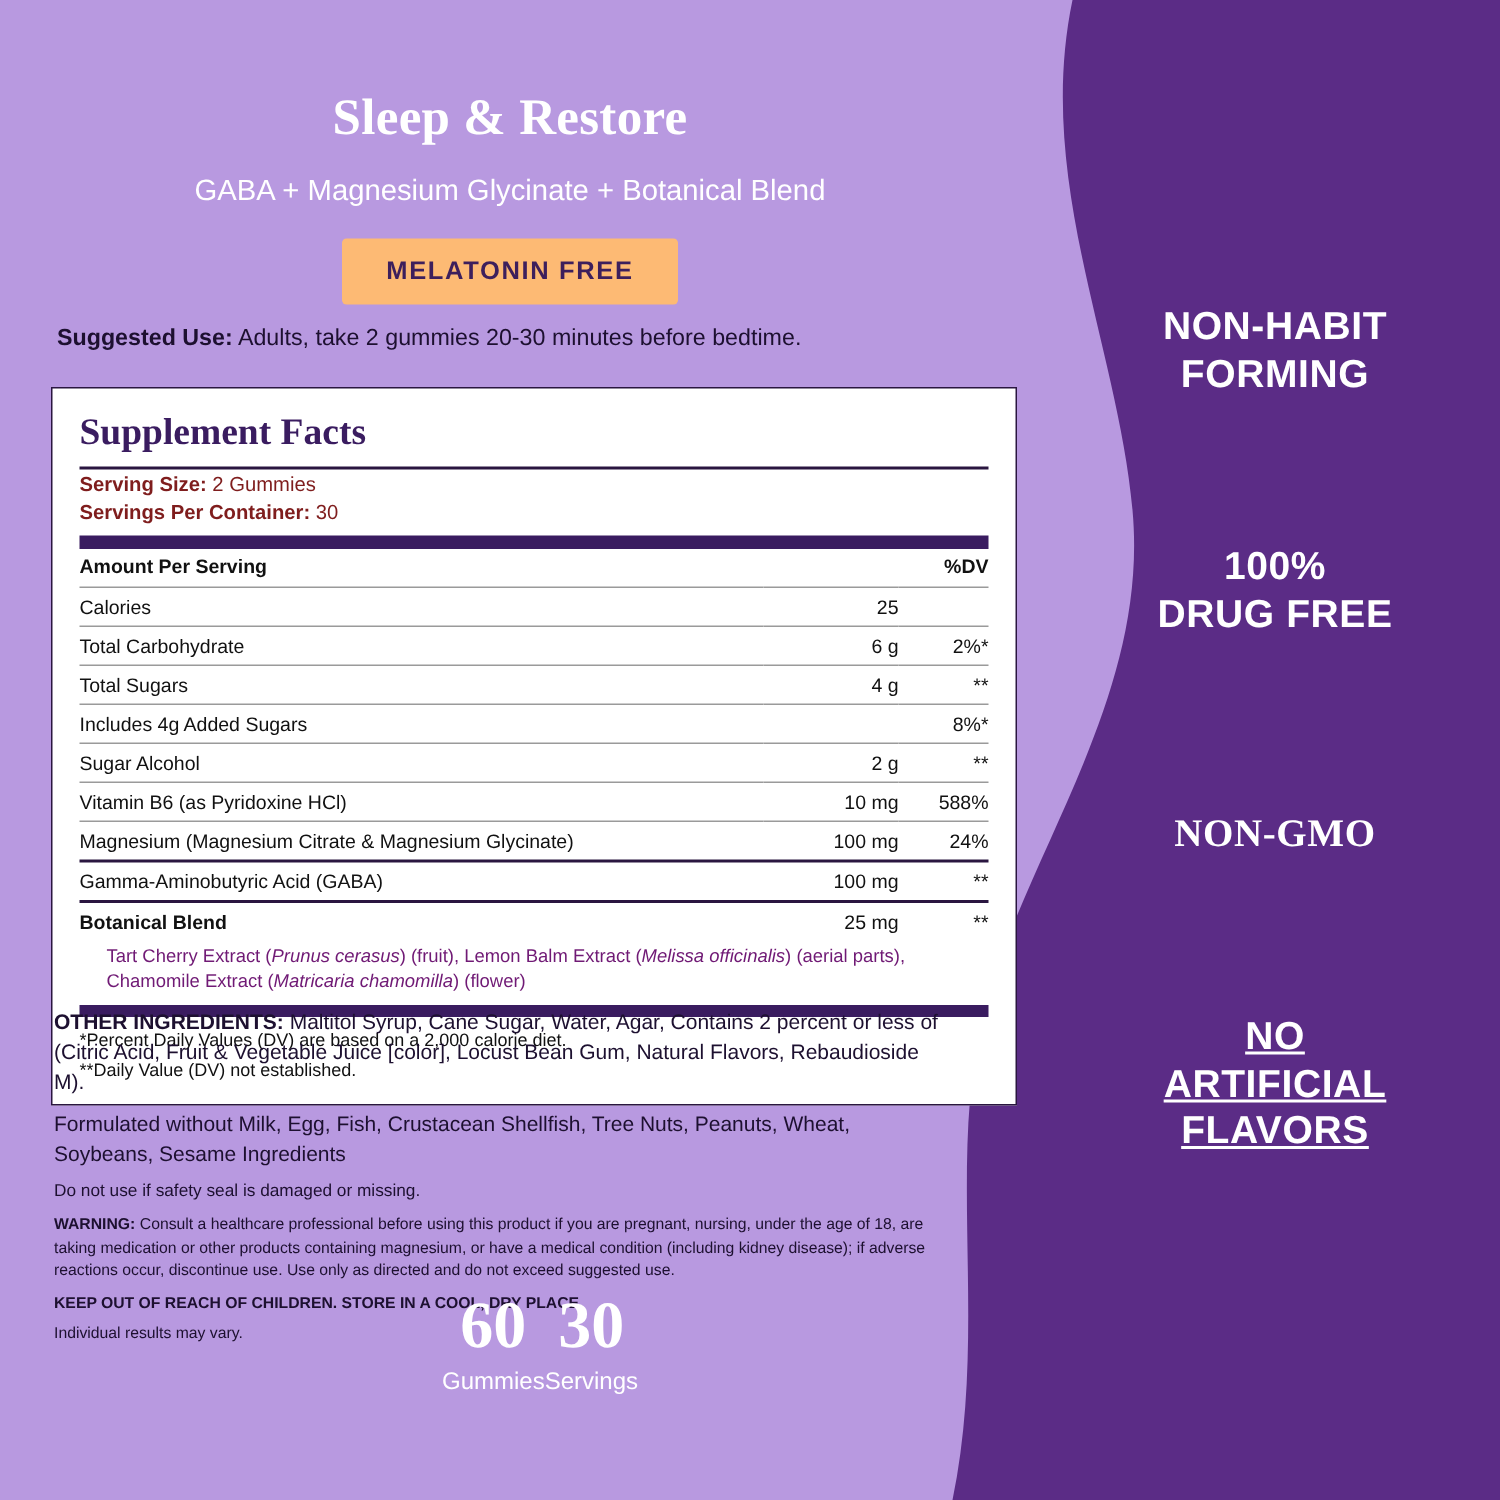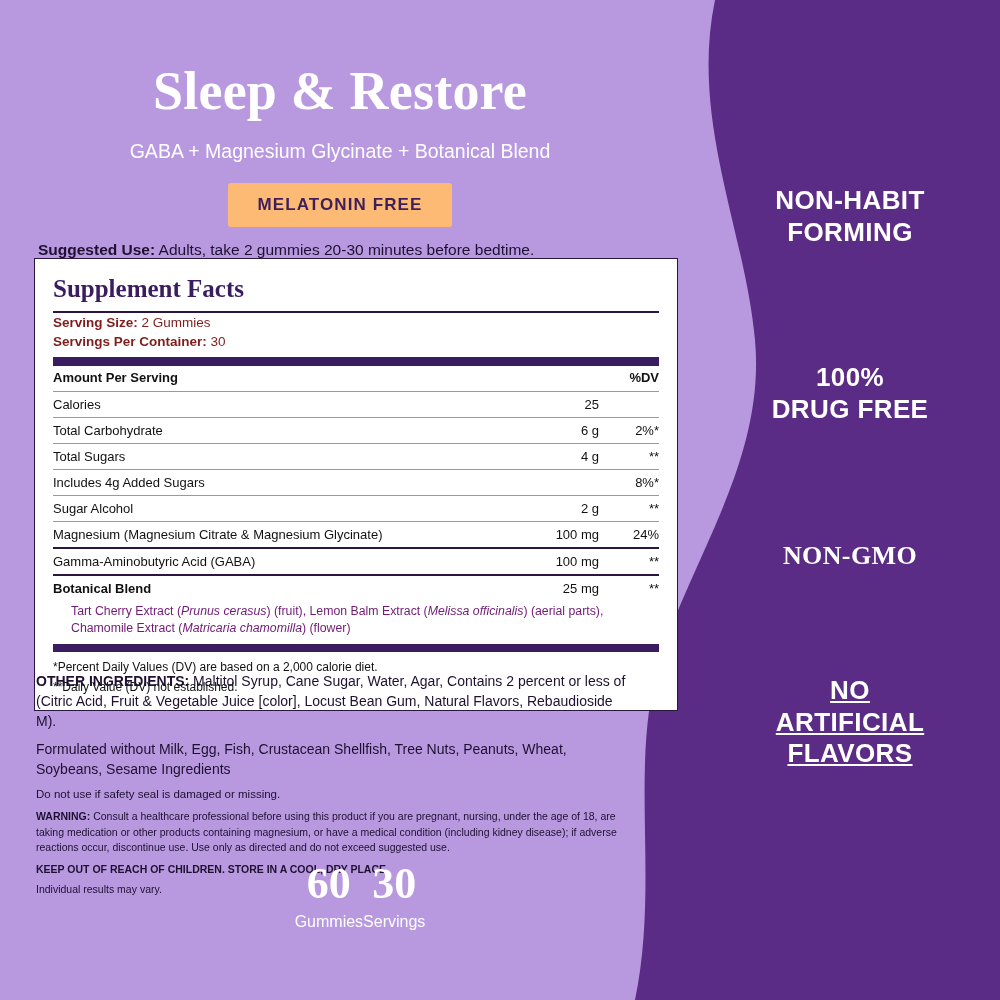--- a/index.html
+++ b/index.html
@@ -36,21 +36,21 @@
     left: 0; top: 0;
     width: 680px;
     height: 1000px;
   }
 
   #product-title {
     text-align: center;
     color: #ffffff;
     font-family: "Liberation Serif", serif;
     font-weight: bold;
-    font-size: 54px;
+    font-size: 34px;
     letter-spacing: .2px;
     margin: 60px 0 0 0;
     padding: 0 30px;
   }
   #product-subtitle {
     text-align: center;
     color: #ffffff;
     font-size: 19.5px;
     margin-top: 18px;
     padding: 0 30px;
@@ -211,21 +211,21 @@
   .claim {
     position: absolute;
     width: 300px;
     text-align: center;
     color: #ffffff;
     font-weight: bold;
     font-size: 26px;
     line-height: 1.22;
     letter-spacing: .4px;
   }
-  #claim-0 { top: 185px; }
+  #claim-0 { top: 202px; }
   #claim-1 { top: 362px; }
   #claim-2 { top: 540px; font-family: Liberation Serif, serif; }
   #claim-3 { top: 675px; text-decoration: underline; }
 </style>
 </head>
 <body>
 
 <div id="bg-dark-panel"></div>
 <svg id="bg-curve" viewBox="0 0 460 1000" preserveAspectRatio="none">
   <path d="M460,0 L175,0 C150,120 205,230 215,340 C226,460 150,560 120,660 C88,765 120,880 95,1000 L0,1000 L0,0 Z" fill="#b899e0"></path>
@@ -289,20 +289,25 @@
       <td class="amt"></td>
       <td class="dv">8%*</td>
     </tr>
 
     <tr class="row-b">
       <td class="indent1">Sugar Alcohol</td>
       <td class="amt">2 g</td>
       <td class="dv">**</td>
     </tr>
 
+    <tr class="row-b">
+      <td>Vitamin B6 (as Pyridoxine HCl)</td>
+      <td class="amt">10 mg</td>
+      <td class="dv">588%</td>
+    </tr>
 
     <tr class="row-b">
       <td>Magnesium (Magnesium Citrate &amp; Magnesium Glycinate)</td>
       <td class="amt">100 mg</td>
       <td class="dv">24%</td>
     </tr>
   </tbody>
     </table>
 
   <div class="rule-med"></div>

